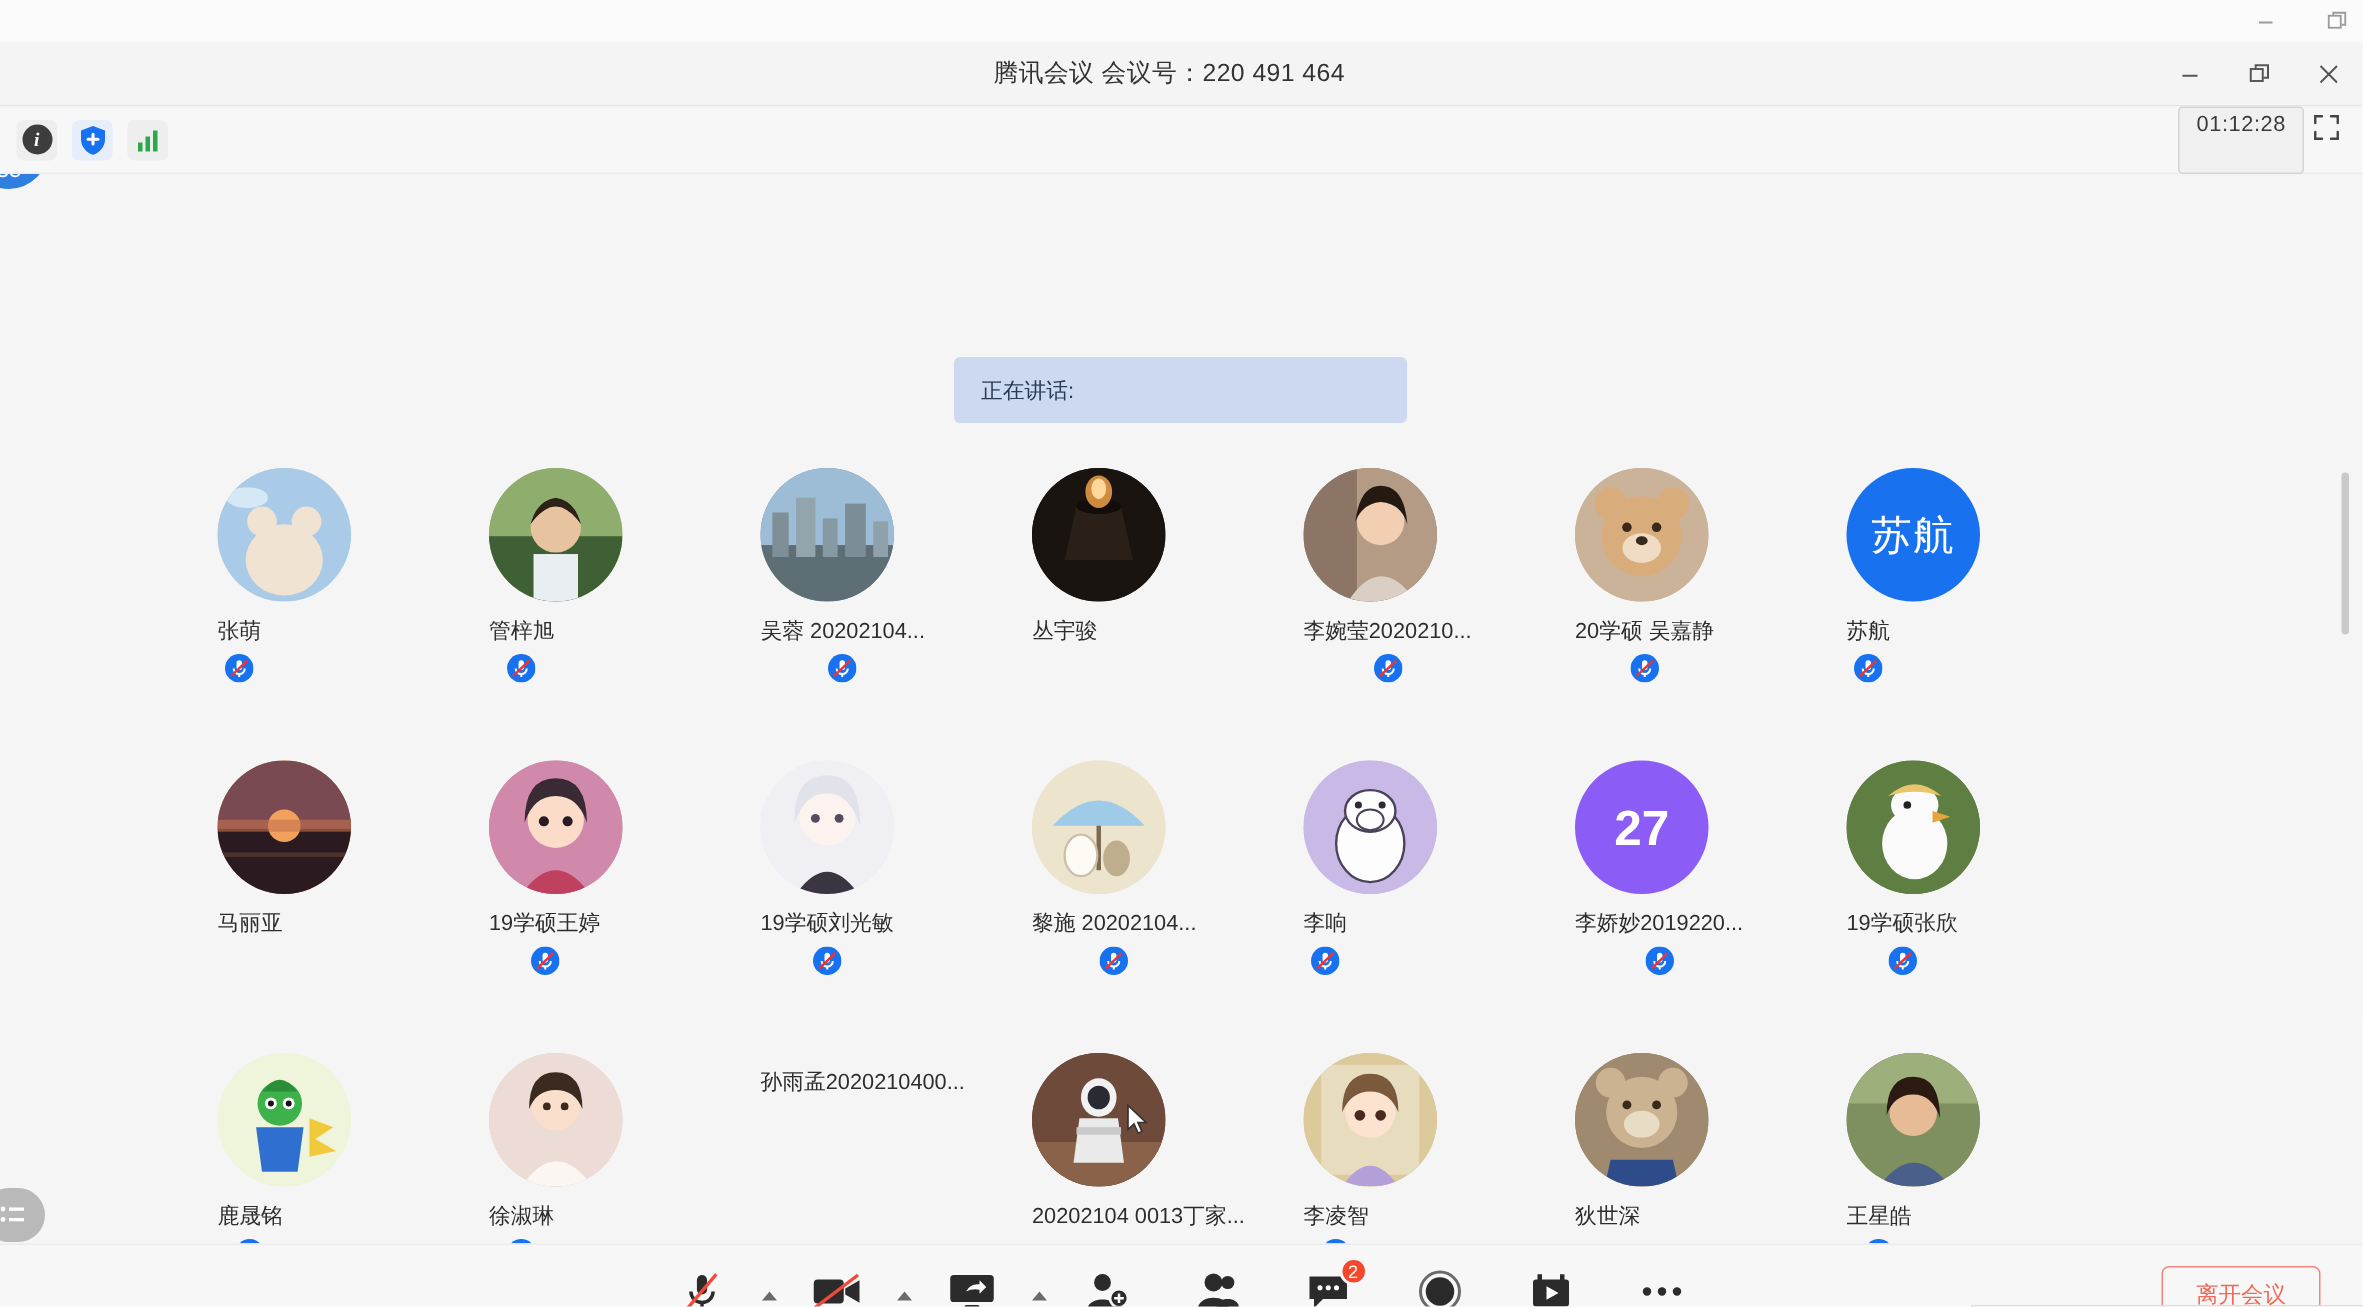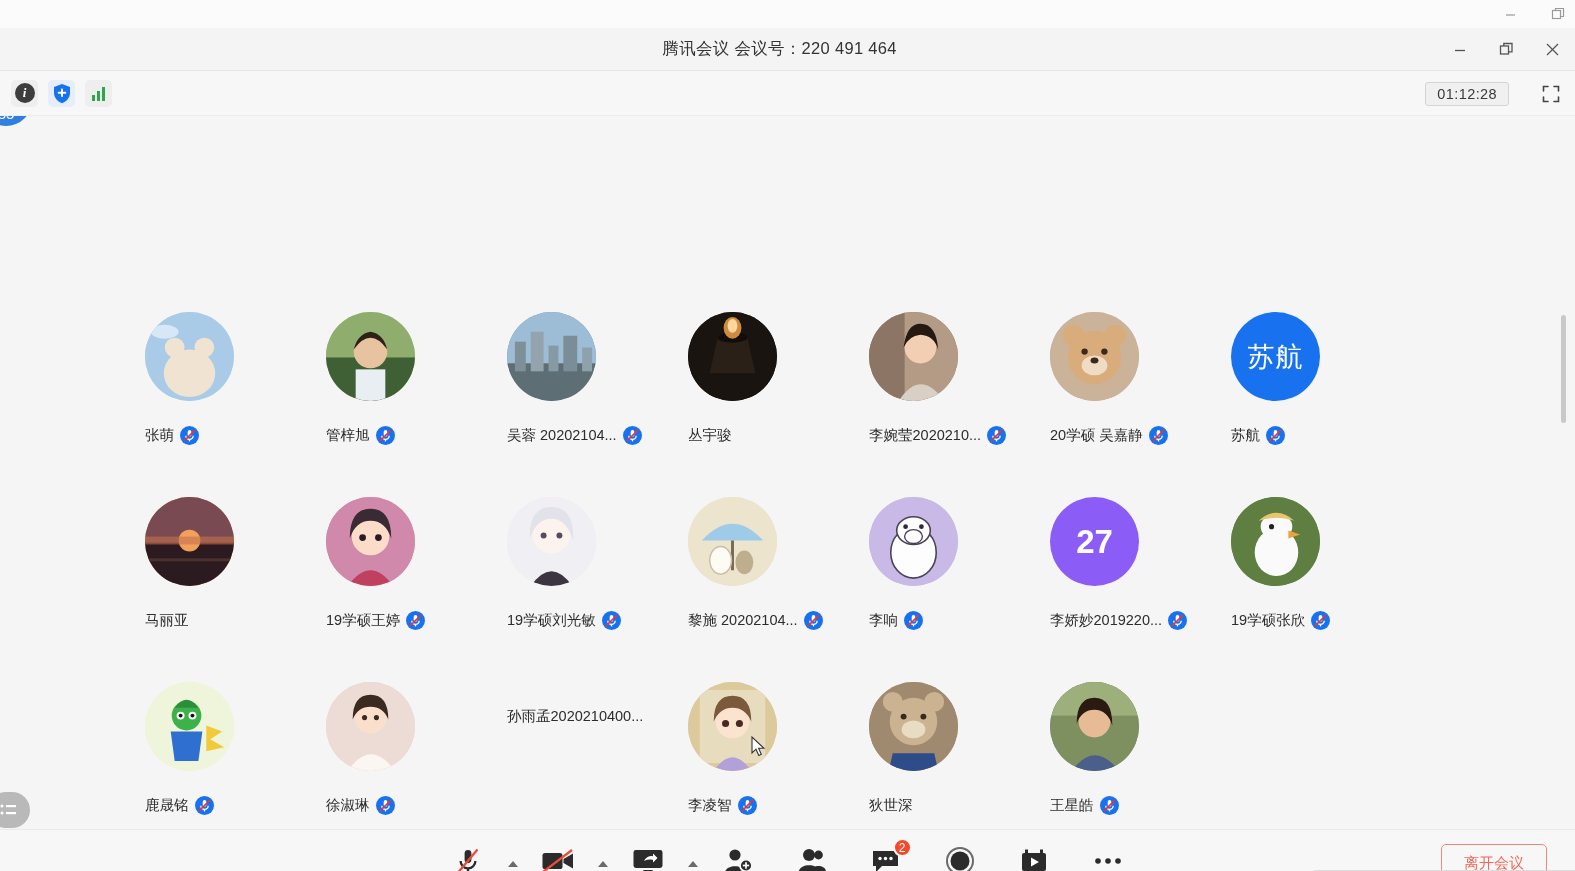--- a/index.html
+++ b/index.html
@@ -67,21 +67,21 @@
   }
   .ic-shield { display: block; }
   .ic-bars { display: flex; align-items: flex-end; gap: 2px; height: 15px; }
   .ic-bars i { width: 3px; background: #2aa84a; display: block; }
   .ic-bars i:nth-child(1) { height: 6px; }
   .ic-bars i:nth-child(2) { height: 10px; }
   .ic-bars i:nth-child(3) { height: 14px; }
 
   .subbar-right {
     position: absolute; right: 10px; top: 0; height: 45px;
-    display: flex; align-items: center; gap: 28px;
+    display: flex; gap: 1px;
   }
   .timer {
     border: 1px solid #d4d4d4; background: #f0f0f0; border-radius: 3px;
     padding: 3px 11px; font-size: 14.5px; color: #3a3a3a; letter-spacing: .4px;
   }
   .fs-btn { width: 28px; height: 28px; display:flex; align-items:center; justify-content:center; }
 
   
   .stage {
     position: relative; width: 100%; height: 713px; background: #f5f5f5;
@@ -108,22 +108,23 @@
     width: 89px; height: 89px; border-radius: 50%;
     overflow: hidden; position: relative;
     display: flex; align-items: center; justify-content: center;
     background: #dfe4ea;
   }
   .avatar .initials {
     color: #fff; font-size: 27px; font-weight: 500; letter-spacing: 1px;
   }
   .avatar .numtxt { color: #fff; font-size: 33px; font-weight: 600; }
   .namerow {
-    margin-top: 25px; display: flex; align-items: center; gap: 6px;
+    margin-top: 10px; display: flex; align-items: center; gap: 6px;
     max-width: 181px;
+    flex-direction: column;
   }
   .pname {
     font-size: 14.5px; color: #2d2d2d; white-space: nowrap;
     overflow: hidden; text-overflow: ellipsis; max-width: 148px;
   }
   .muteic { width: 19px; height: 19px; flex: 0 0 19px; display: block; }
 
   
   .stage-scroll {
     position: absolute; right: 9px; top: 199px; width: 5px; height: 108px;
@@ -256,20 +257,23 @@
         </div>
       </div>
     </div>
 
     <div class="stage">
 
       <div style="position:absolute;left:-20px;top:-42px;width:52px;height:52px;border-radius:50%;background:#2f7fe0;color:#fff;display:flex;align-items:flex-end;justify-content:center;padding-bottom:4px;font-size:15px;">
         <span>35</span>
       </div>
 
+      <div class="speaking-chip">
+        <span>正在讲话:</span>
+      </div>
 
       <div class="grid" id="grid">
           <div class="cell">
             <div class="avatar" style="background: rgb(188, 211, 232);">
               <svg width="89" height="89" viewBox="0 0 90 90" preserveAspectRatio="xMidYMid slice">
                 <rect width="90" height="90" fill="#a9cbe8"></rect>
                 <ellipse cx="45" cy="62" rx="26" ry="24" fill="#f0e3d2"></ellipse>
                 <circle cx="30" cy="36" r="10" fill="#f0e3d2"></circle>
                 <circle cx="60" cy="36" r="10" fill="#f0e3d2"></circle>
                 <ellipse cx="20" cy="20" rx="14" ry="7" fill="#d6e8f5"></ellipse>
@@ -585,20 +589,35 @@
   <rect x="8.1" y="4.3" width="3.8" height="7" rx="1.9" fill="#fff"></rect>
   <path d="M6.1 10.2 a3.9 3.9 0 0 0 7.8 0" fill="none" stroke="#fff" stroke-width="1.4"></path>
   <line x1="10" y1="14.2" x2="10" y2="16.2" stroke="#fff" stroke-width="1.4"></line>
   <line x1="4.2" y1="15.6" x2="15.8" y2="4.4" stroke="#e33" stroke-width="1.7"></line>
 </svg></span>
             </div>
           </div>
           <div class="cell">
             <div class="namerow">
               <span class="pname">孙雨孟2020210400...</span>
+            </div>
+          </div>
+          <div class="cell">
+            <div class="avatar" style="background: rgb(107, 74, 60);">
+              <svg width="89" height="89" viewBox="0 0 90 90" preserveAspectRatio="xMidYMid slice">
+                <rect width="90" height="90" fill="#6e4a3a"></rect>
+                <rect y="60" width="90" height="30" fill="#8a6249"></rect>
+                <ellipse cx="45" cy="30" rx="12" ry="13" fill="#f2f2f2"></ellipse>
+                <ellipse cx="45" cy="30" rx="7.5" ry="8" fill="#2a2a33"></ellipse>
+                <path d="M32 44 L58 44 L62 74 L28 74Z" fill="#eaeaea"></path>
+                <rect x="30" y="50" width="30" height="5" fill="#c9c9c9"></rect>
+              </svg>
+            </div>
+            <div class="namerow">
+              <span class="pname">20202104 0013丁家...</span>
             </div>
           </div>
           <div class="cell">
             <div class="avatar" style="background: rgb(216, 199, 154);">
               <svg width="89" height="89" viewBox="0 0 90 90" preserveAspectRatio="xMidYMid slice">
                 <rect width="90" height="90" fill="#dcca9c"></rect>
                 <rect x="12" y="8" width="66" height="74" fill="#e8dcbf"></rect>
                 <circle cx="45" cy="40" r="17" fill="#fbe3d0"></circle>
                 <path d="M26 40 Q26 14 45 14 Q64 14 64 40 Q58 26 45 26 Q32 26 26 40Z" fill="#7a5a3a"></path>
                 <circle cx="38" cy="42" r="3.6" fill="#4a2a20"></circle>

